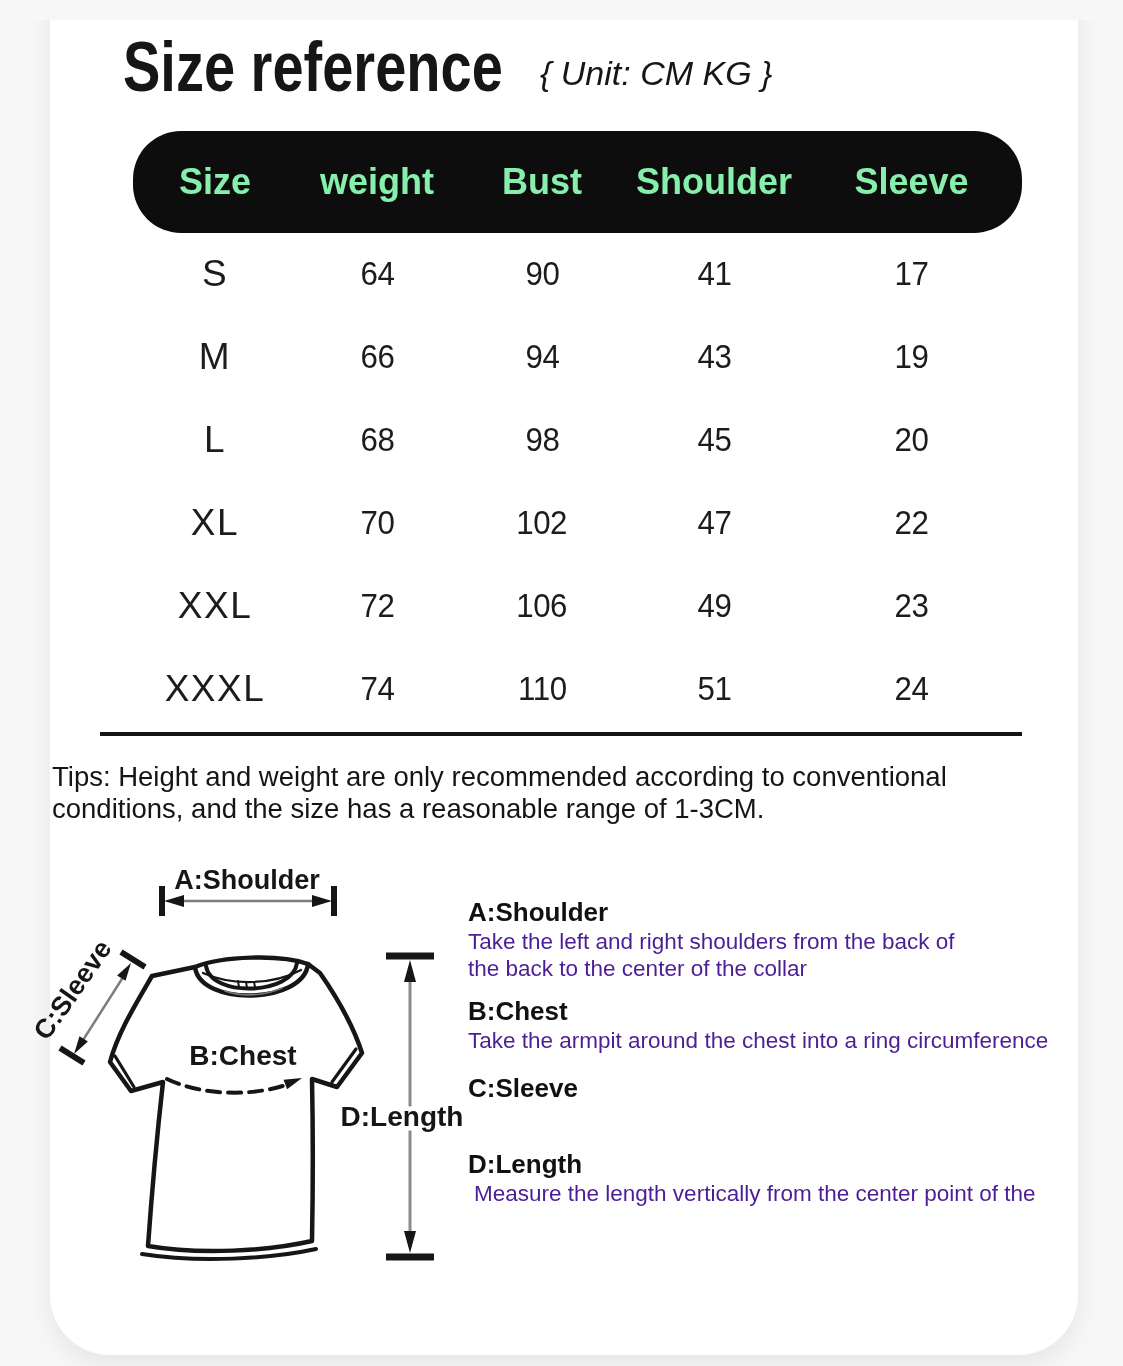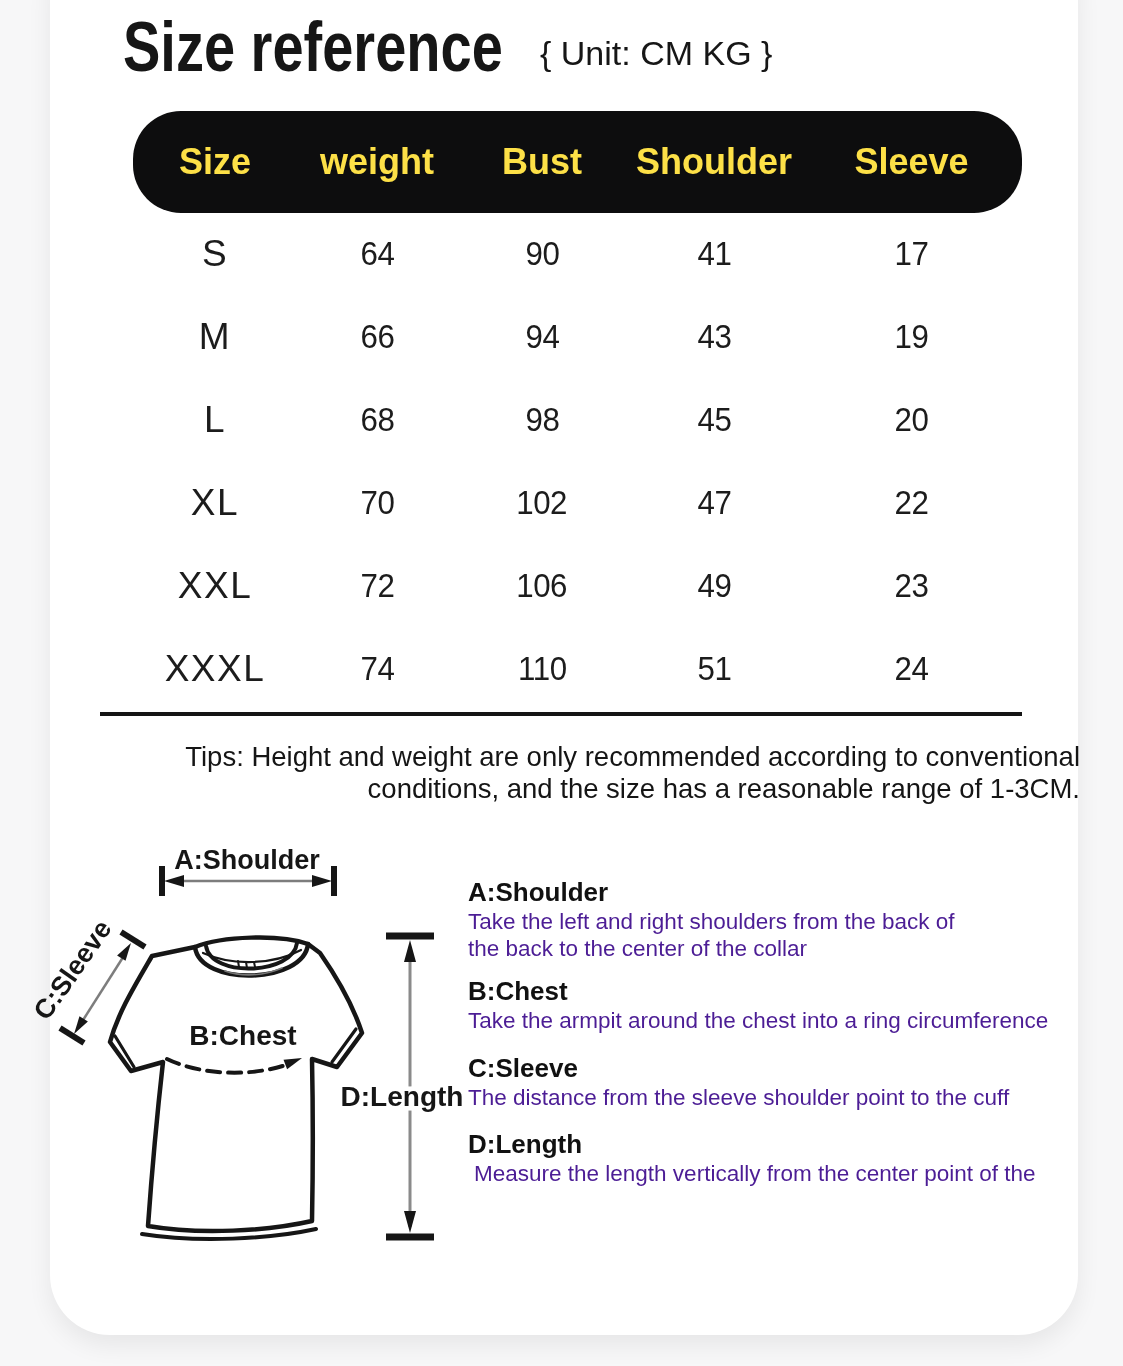--- a/index.html
+++ b/index.html
@@ -4,59 +4,59 @@
 <style>
   html,body{margin:0;padding:0;}
   body{
     width:1123px;height:1366px;
     background:#f7f7f8;
     font-family:"Liberation Sans", sans-serif;
     color:#161616;
     position:relative;
     overflow:hidden;
   }
-  .stage{position:absolute;inset:0;overflow:hidden;}
+  .stage{position:absolute;inset:0;overflow:hidden;margin-top:20px;}
   .card{
     position:absolute;left:50px;top:-70px;width:1028px;height:1405px;
     background:#ffffff;border-radius:60px;
     box-shadow:0 10px 24px rgba(0,0,0,.07);
   }
   
   .page-title{
     position:absolute;left:123px;top:12px;margin:0;
     font-size:70px;line-height:70px;font-weight:700;white-space:nowrap;
     transform:scaleX(.80);transform-origin:left top;
   }
   .unit-note{
     position:absolute;left:540px;top:30px;
-    font-size:34px;line-height:46px;font-weight:400;white-space:nowrap;
+    font-size:34px;line-height:46px;font-weight:400;white-space:nowrap;font-style:italic;
   }
   
   .thead{
     position:absolute;left:133px;top:111px;width:889px;height:102px;
     background:#0d0d0e;border-radius:48px;
     display:grid;grid-template-columns:164px 160px 170px 174px 221px;
     align-items:center;justify-items:center;
-    color:#fde047;font-size:36px;font-weight:700;
+    color:#86efac;font-size:36px;font-weight:700;
   }
   .tbody{
     position:absolute;left:133px;top:212px;width:889px;
     display:grid;grid-template-columns:164px 160px 170px 174px 221px;
     grid-auto-rows:83px;align-items:center;justify-items:center;
     font-size:34px;color:#1c1c1c;
   }
   .size-cell{font-size:37px;letter-spacing:1.5px;}
   .num{transform:scaleX(.92);letter-spacing:-.5px;}
   .divider{
     position:absolute;left:100px;top:712px;width:922px;height:4px;
     background:#151515;
   }
   .tips{
     position:absolute;left:52px;top:741px;width:1028px;
-    text-align:right;font-size:27.5px;line-height:32px;color:#151515;
+    text-align:left;font-size:27.5px;line-height:32px;color:#151515;
   }
   
   .diagram{position:absolute;left:30px;top:835px;}
   .diagram text{font-family:"Liberation Sans", sans-serif;font-weight:700;fill:#161616;}
   
   .g-section{position:absolute;left:468px;width:600px;}
   .g-a{top:876px;} .g-b{top:975px;} .g-c{top:1052px;} .g-d{top:1128px;}
   .g-head{font-size:26px;line-height:32px;font-weight:700;color:#111;}
   .g-line{font-size:22.5px;line-height:27px;font-weight:400;color:#4c1d95;white-space:nowrap;}
   .g-d .g-line{padding-left:6px;}
@@ -182,20 +182,19 @@
       <div class="g-head">A:Shoulder</div>
       <div class="g-line">Take the left and right shoulders from the back of</div>
       <div class="g-line">the back to the center of the collar</div>
     </div>
     <div class="g-section g-b">
       <div class="g-head">B:Chest</div>
       <div class="g-line">Take the armpit around the chest into a ring circumference</div>
     </div>
     <div class="g-section g-c">
       <div class="g-head">C:Sleeve</div>
-      <div class="g-line">The distance from the sleeve shoulder point to the cuff</div>
     </div>
     <div class="g-section g-d">
       <div class="g-head">D:Length</div>
       <div class="g-line">Measure the length vertically from the center point of the</div>
     </div>
   </div>
 </div>
 
 </body></html>

